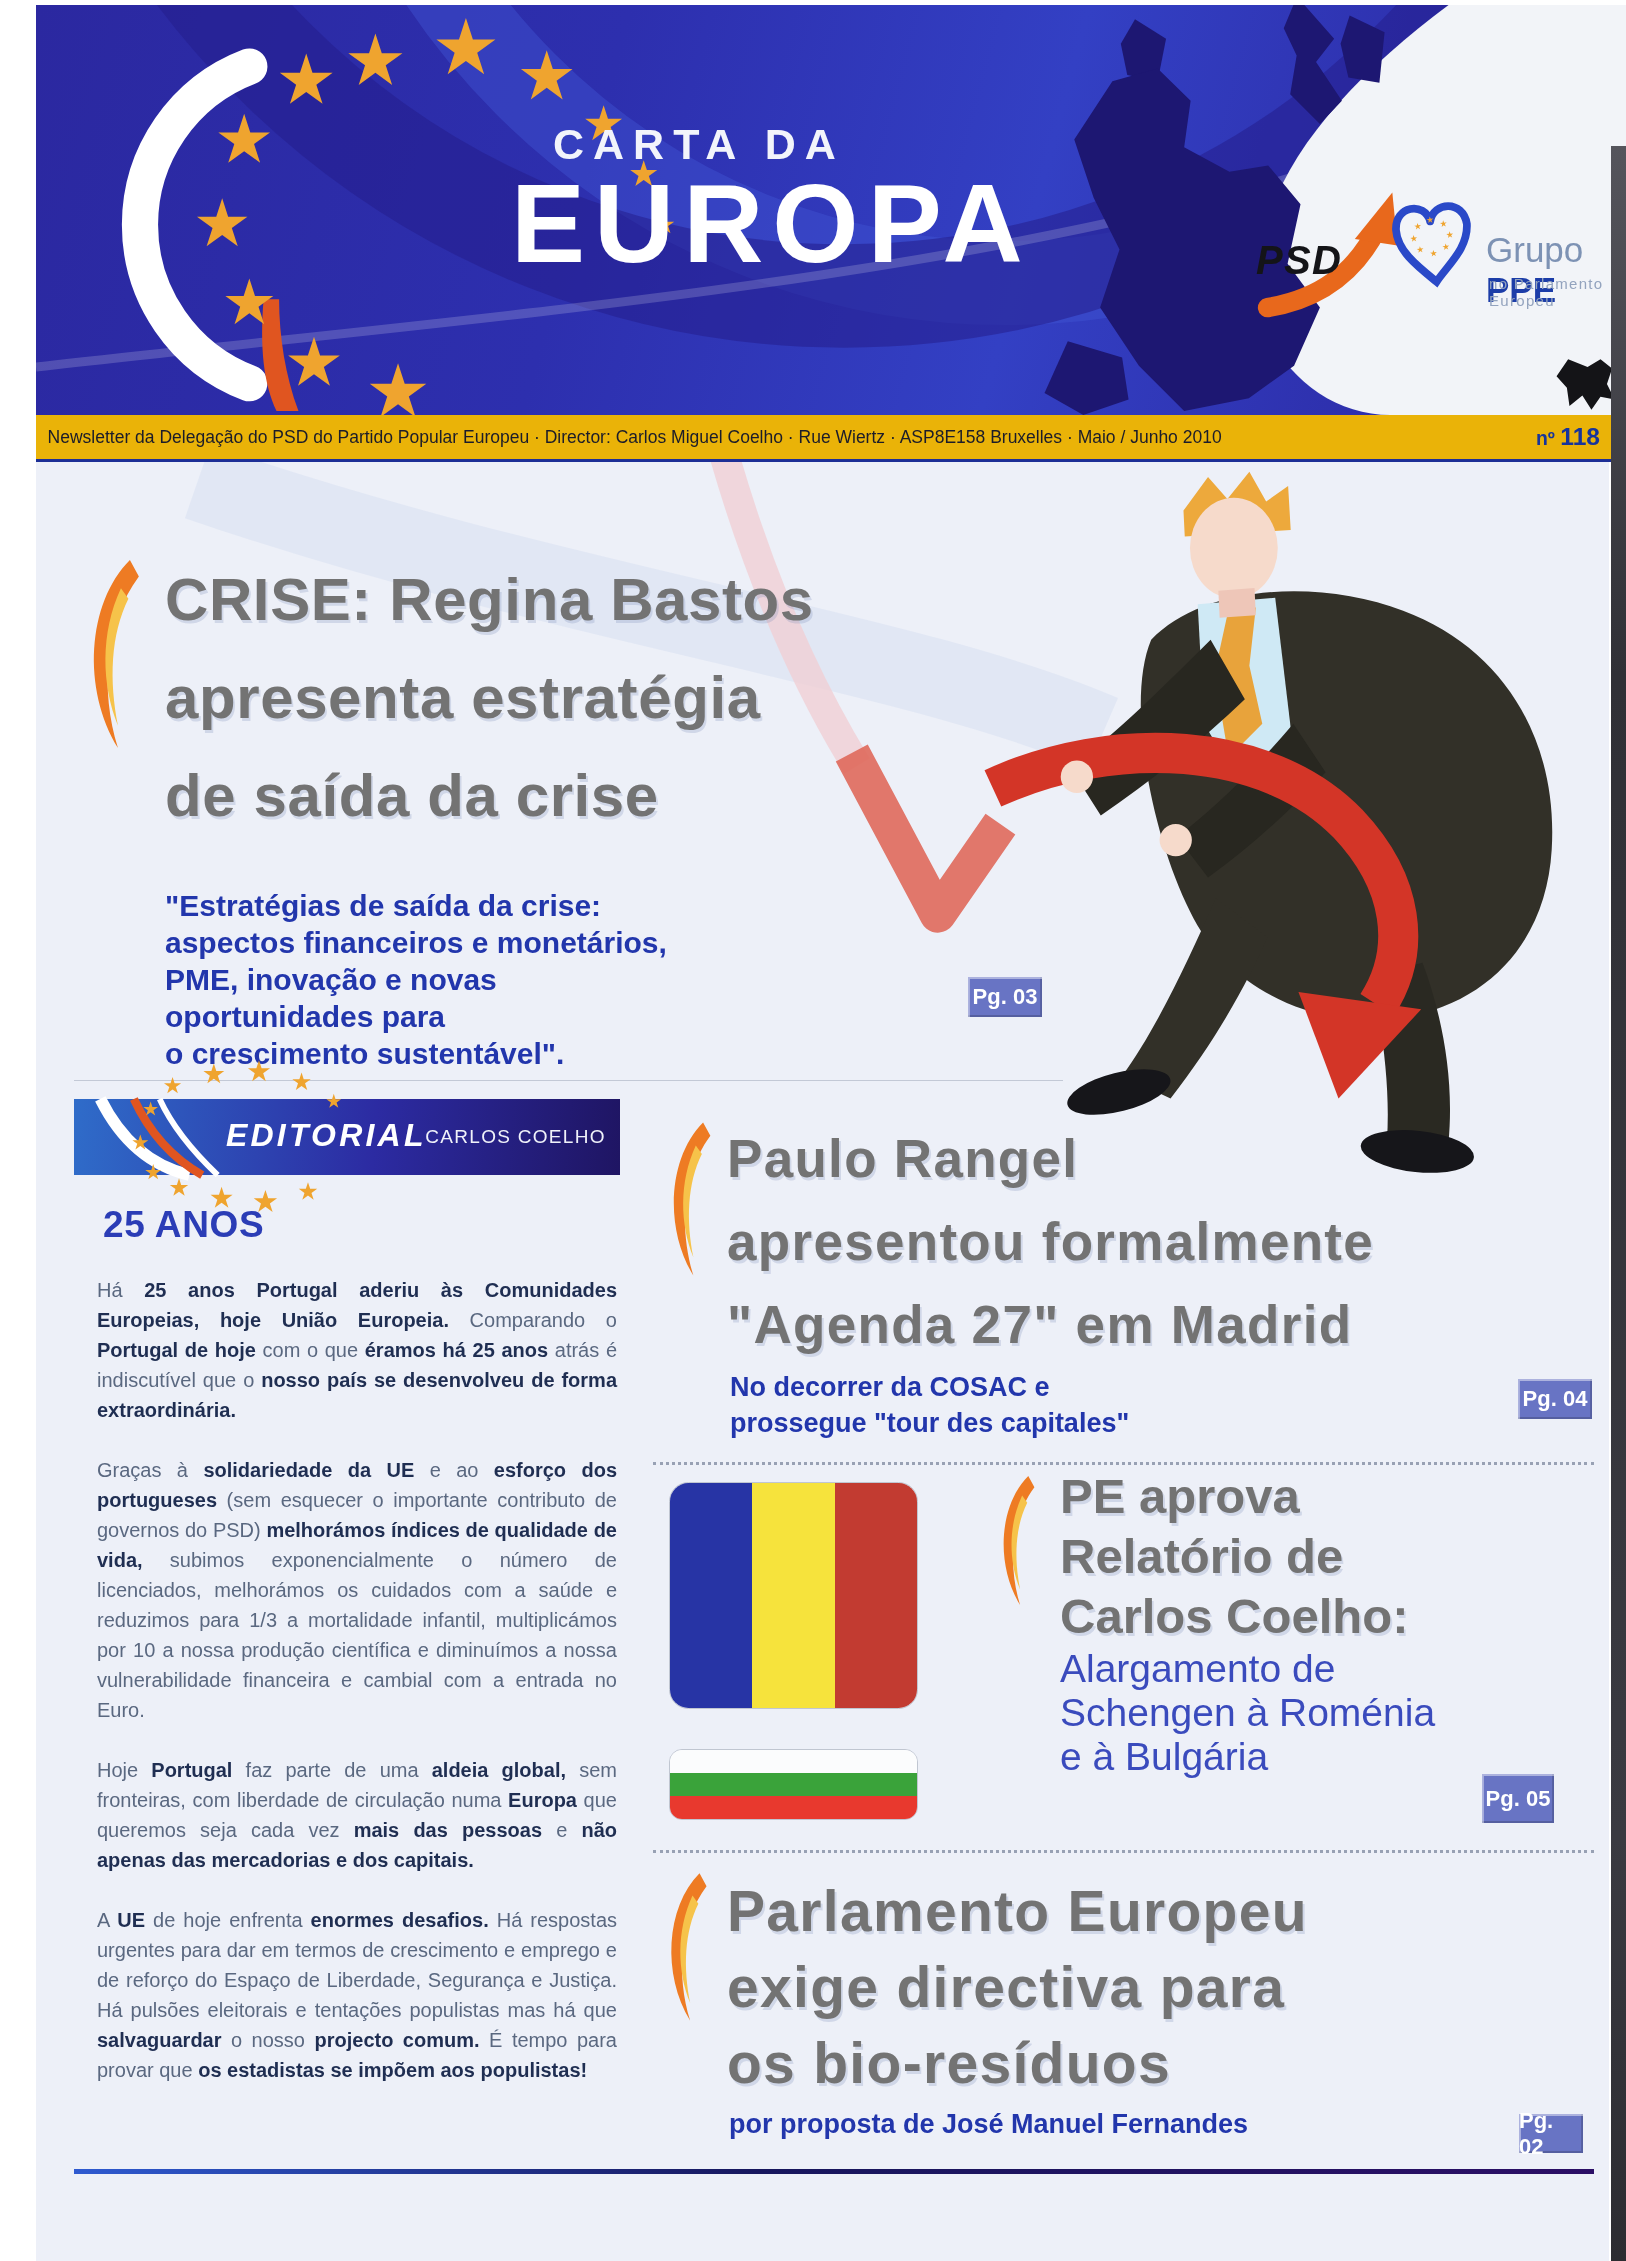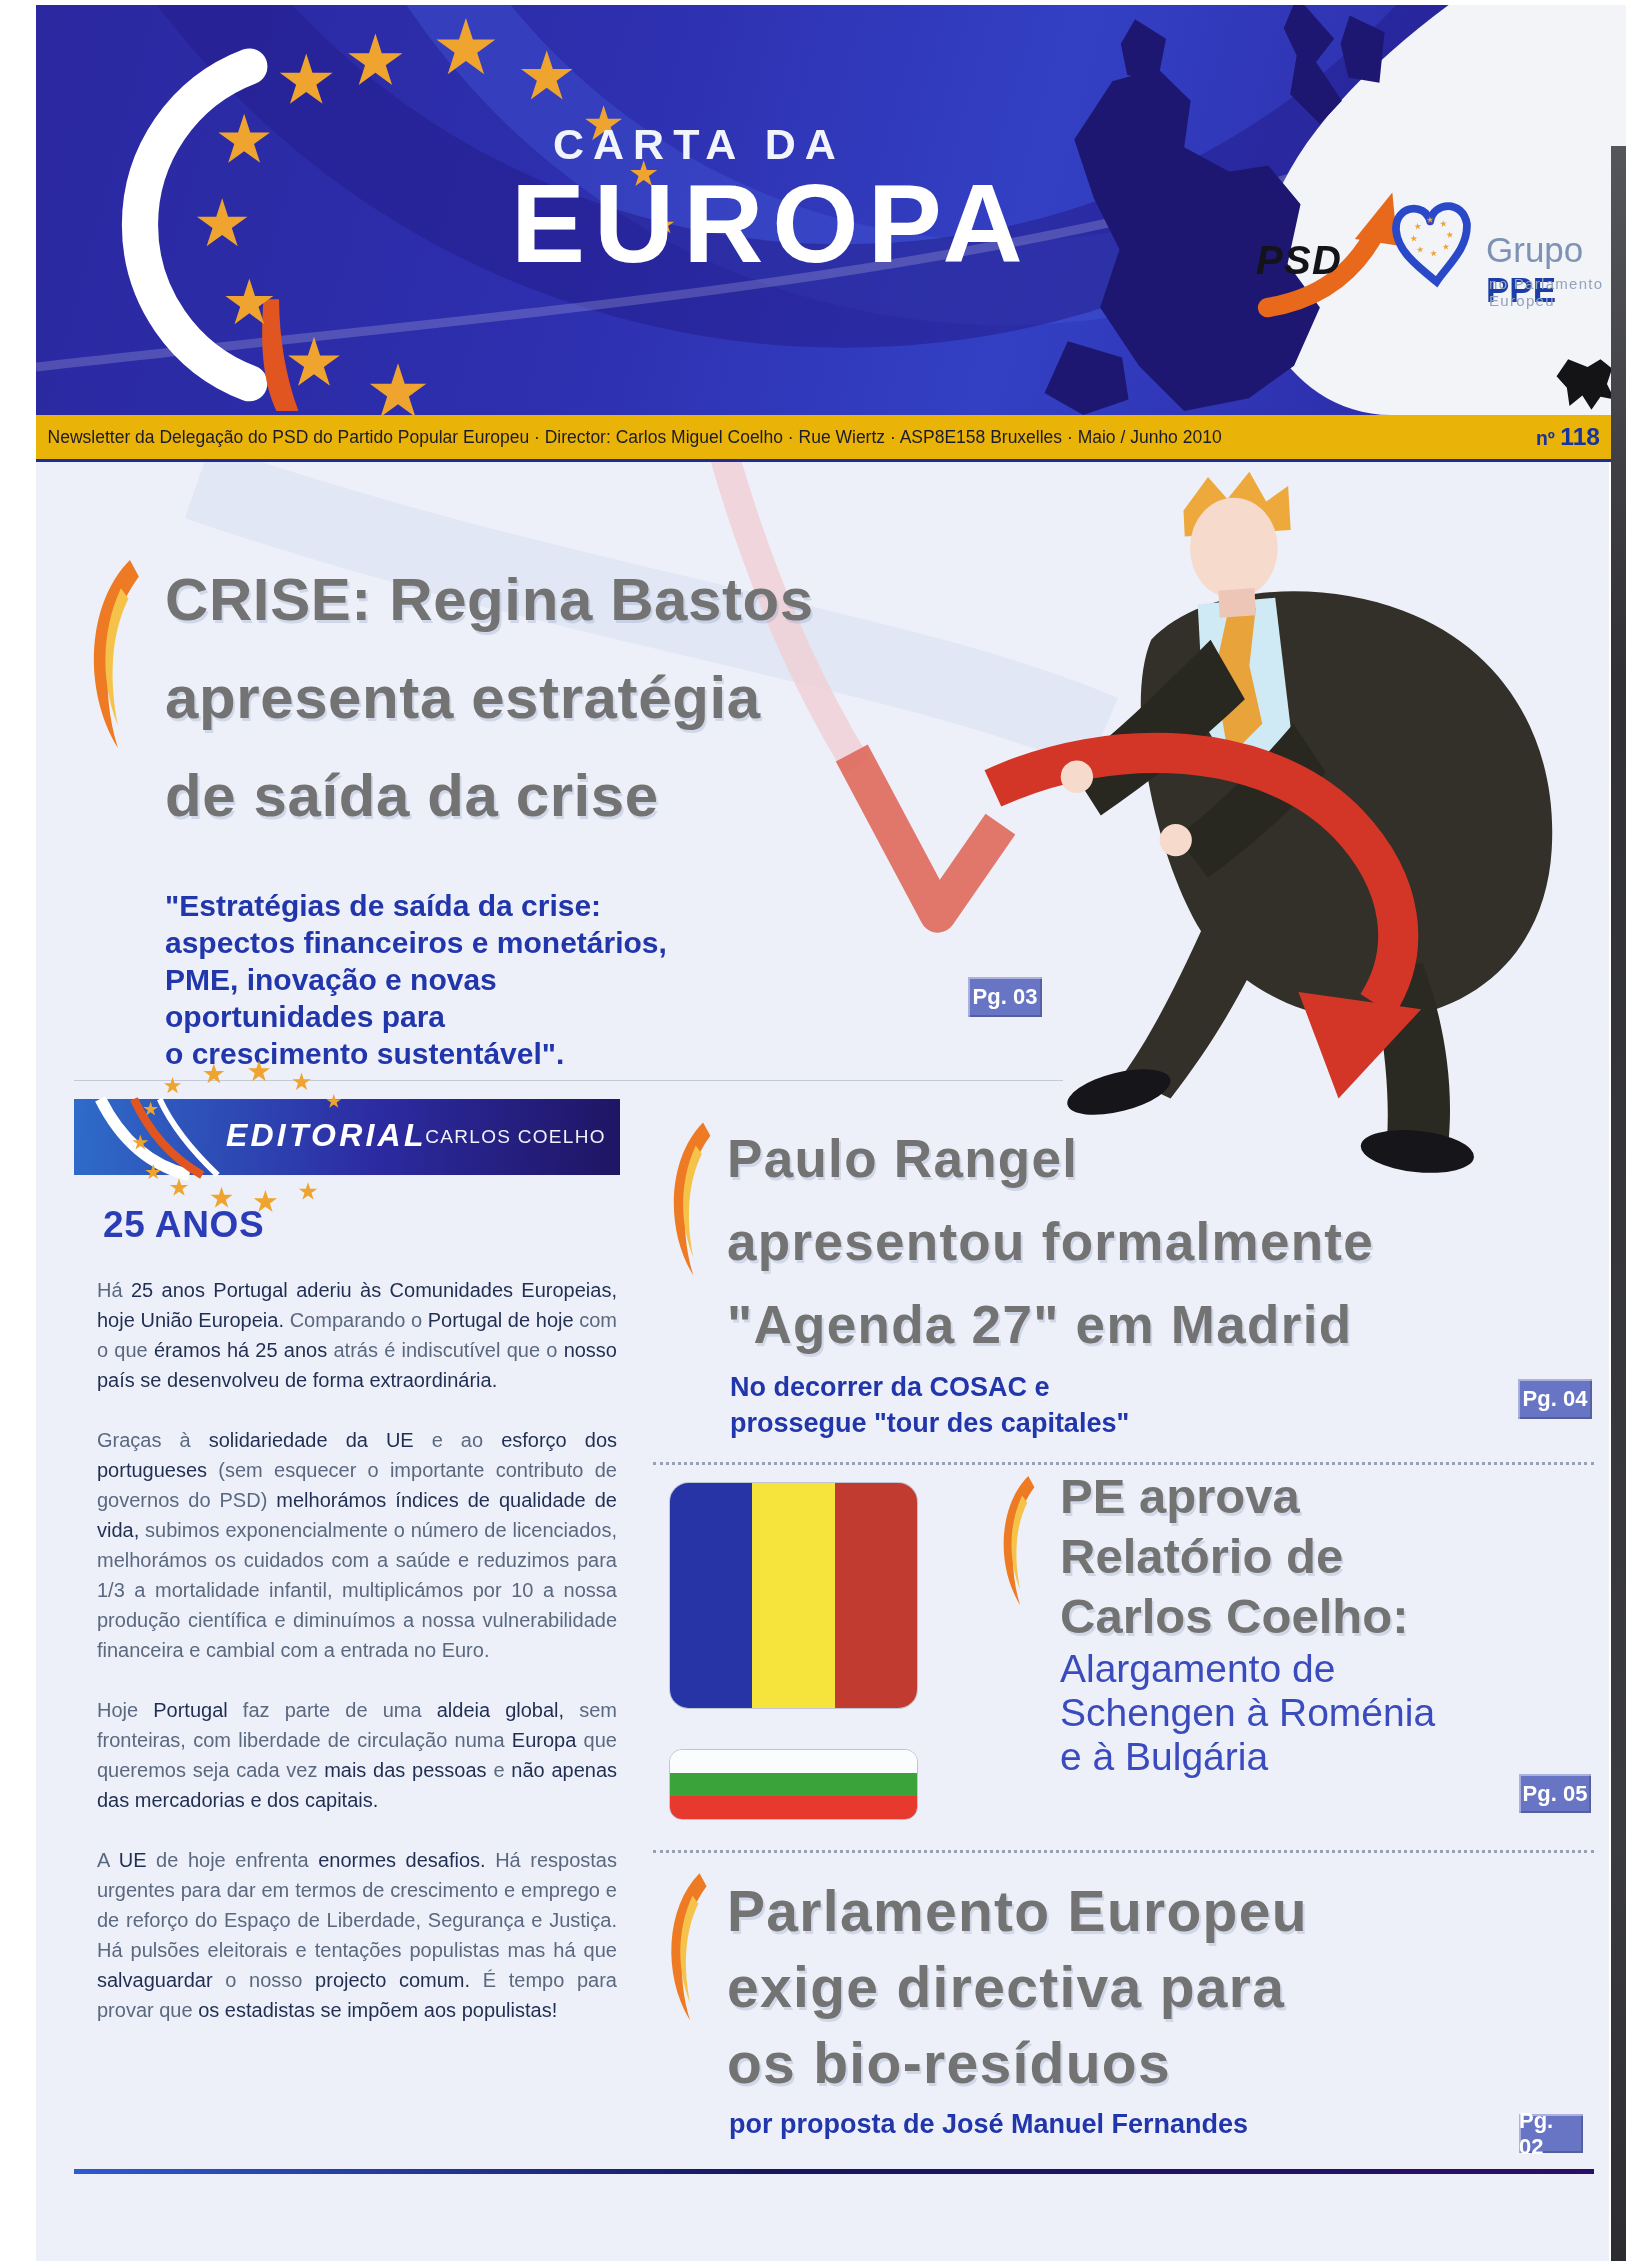--- a/index.html
+++ b/index.html
@@ -39,21 +39,21 @@
   .banner{position:absolute;left:74px;top:1099px;width:546px;height:76px;
           background:linear-gradient(95deg,#2f6cc9 0%,#2c2ba2 55%,#1f1563 100%);}
   .banner-title{position:absolute;left:152px;top:18px;color:#ffffff;font-size:32px;font-weight:bold;
                 font-style:italic;letter-spacing:3.2px;}
   .banner-author{position:absolute;right:14.2px;top:27px;color:#f0f2fa;font-size:19px;letter-spacing:1.3px;}
   .ed-head{position:absolute;left:103px;top:1204px;color:#2b3db6;font-size:37px;font-weight:bold;
            letter-spacing:0.6px;}
   .ed-body{position:absolute;left:97px;top:1275px;width:520px;font-size:20px;line-height:30px;
            text-align:justify;color:#5a6880;}
   .ed-body p{margin:0 0 30px 0;}
-  .bseg{font-weight:normal;color:#1f2e52;margin-top:12px;}
+  .bseg{font-weight:bold;color:#1f2e52;margin-top:12px;}
   .reg{position:absolute;color:#3a4bbd;white-space:pre-line;}
   
   .flag{position:absolute;border:1.3px solid #c0c6d1;overflow:hidden;display:flex;}
   .flag-ro{left:669px;top:1482px;width:247px;height:225px;border-radius:19.4px;}
   .flag-ro div{flex:1;height:100%;}
   .flag-bg{left:669px;top:1749px;width:247px;height:69px;border-radius:13px;flex-direction:column;}
   .flag-bg div{flex:1;width:100%;}
   .scan-edge{position:absolute;right:0;top:146px;width:15.5px;height:2115px;
              background:linear-gradient(180deg,#55555c,#303036 25%,#3a3a41 80%,#2c2c31);}
   .crescent{position:absolute;}
@@ -245,21 +245,21 @@
 
   <svg class="crescent" style="left:990px;top:1474px" width="52" height="133" viewBox="0 0 100 260">
       <use href="#cres"></use>
     </svg>
   <div class="hl" style="left:1060px;top:1466px;font-size:49px;line-height:60px">PE aprova
 Relatório de
 Carlos Coelho:</div>
   <div class="reg" style="left:1060px;top:1647px;font-size:39px;line-height:44px">Alargamento de
 Schengen à Roménia
 e à Bulgária</div>
-  <div class="badge" style="left:1519px;top:1774px;width:72px;height:39px">Pg. 05</div>
+  <div class="badge" style="left:1482px;top:1774px;width:72px;height:49px">Pg. 05</div>
 
   <div class="dotted" style="left:653px;top:1850px;width:941px"></div>
 
   <svg class="crescent" style="left:656px;top:1871px" width="59" height="152" viewBox="0 0 100 260">
       <use href="#cres"></use>
     </svg>
   <div class="hl" style="left:727px;top:1873px;font-size:57px;line-height:76px;letter-spacing:1.3px">Parlamento Europeu
 exige directiva para
 os bio-resíduos</div>
   <div class="sub" style="left:729px;top:2109px;font-size:27px">por proposta de José Manuel Fernandes</div>

